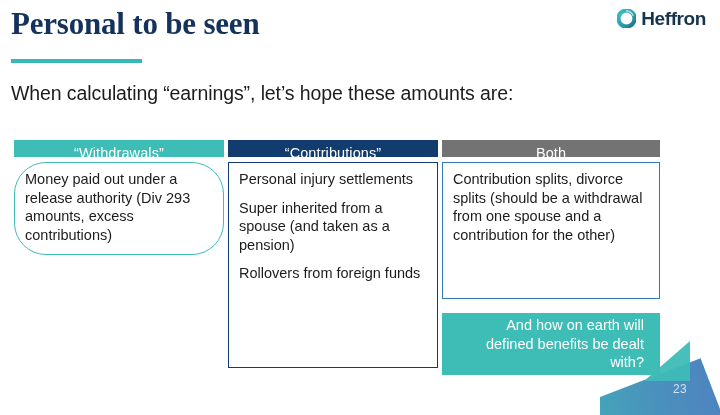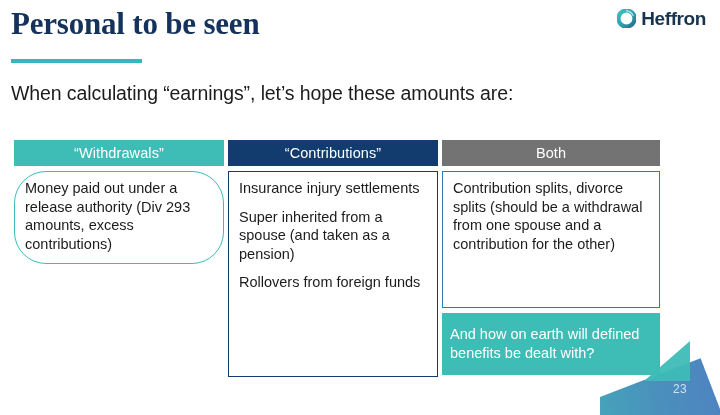--- a/index.html
+++ b/index.html
@@ -70,21 +70,21 @@
     letter-spacing: -0.4px;
     line-height: 1;
   }
 
   
   .col {
     position: absolute;
     top: 140px;
   }
   .col-head {
-    height: 26px;
+    height: 17px;
     line-height: 26px;
     text-align: center;
     color: #ffffff;
     font-size: 14.5px;
     letter-spacing: 0.1px;
   }
   .col-body {
     margin-top: 5px;
     background: #ffffff;
     box-sizing: border-box;
@@ -119,25 +119,25 @@
     position: absolute;
     left: 442px;
     top: 313px;
     width: 218px;
     height: 62px;
     box-sizing: border-box;
     background: #3ebcb6;
     color: #ffffff;
     font-size: 14.5px;
     line-height: 1.3;
-    text-align: left;
+    text-align: right;
     display: flex;
     align-items: center;
     justify-content: center;
-    padding: 0 8px;
+    padding: 0 16px;
   }
 
   
   .corner {
     position: absolute;
     right: 0;
     bottom: 0;
     width: 120px;
     height: 78px;
     overflow: hidden;
@@ -202,21 +202,21 @@
   <div class="col" id="col-1">
     <div class="col-head">“Withdrawals”</div>
     <div class="col-body">
       <p>Money paid out under a release authority (Div 293 amounts, excess contributions)</p>
     </div>
   </div>
 
   <div class="col" id="col-2">
     <div class="col-head">“Contributions”</div>
     <div class="col-body">
-      <p>Insurance injury settlements</p>
+      <p>Personal injury settlements</p>
       <p>Super inherited from a spouse (and taken as a pension)</p>
       <p>Rollovers from foreign funds</p>
     </div>
   </div>
 
   <div class="col" id="col-3">
     <div class="col-head">Both</div>
     <div class="col-body">
       <p>Contribution splits, divorce splits (should be a withdrawal from one spouse and a contribution for the other)</p>
     </div>

